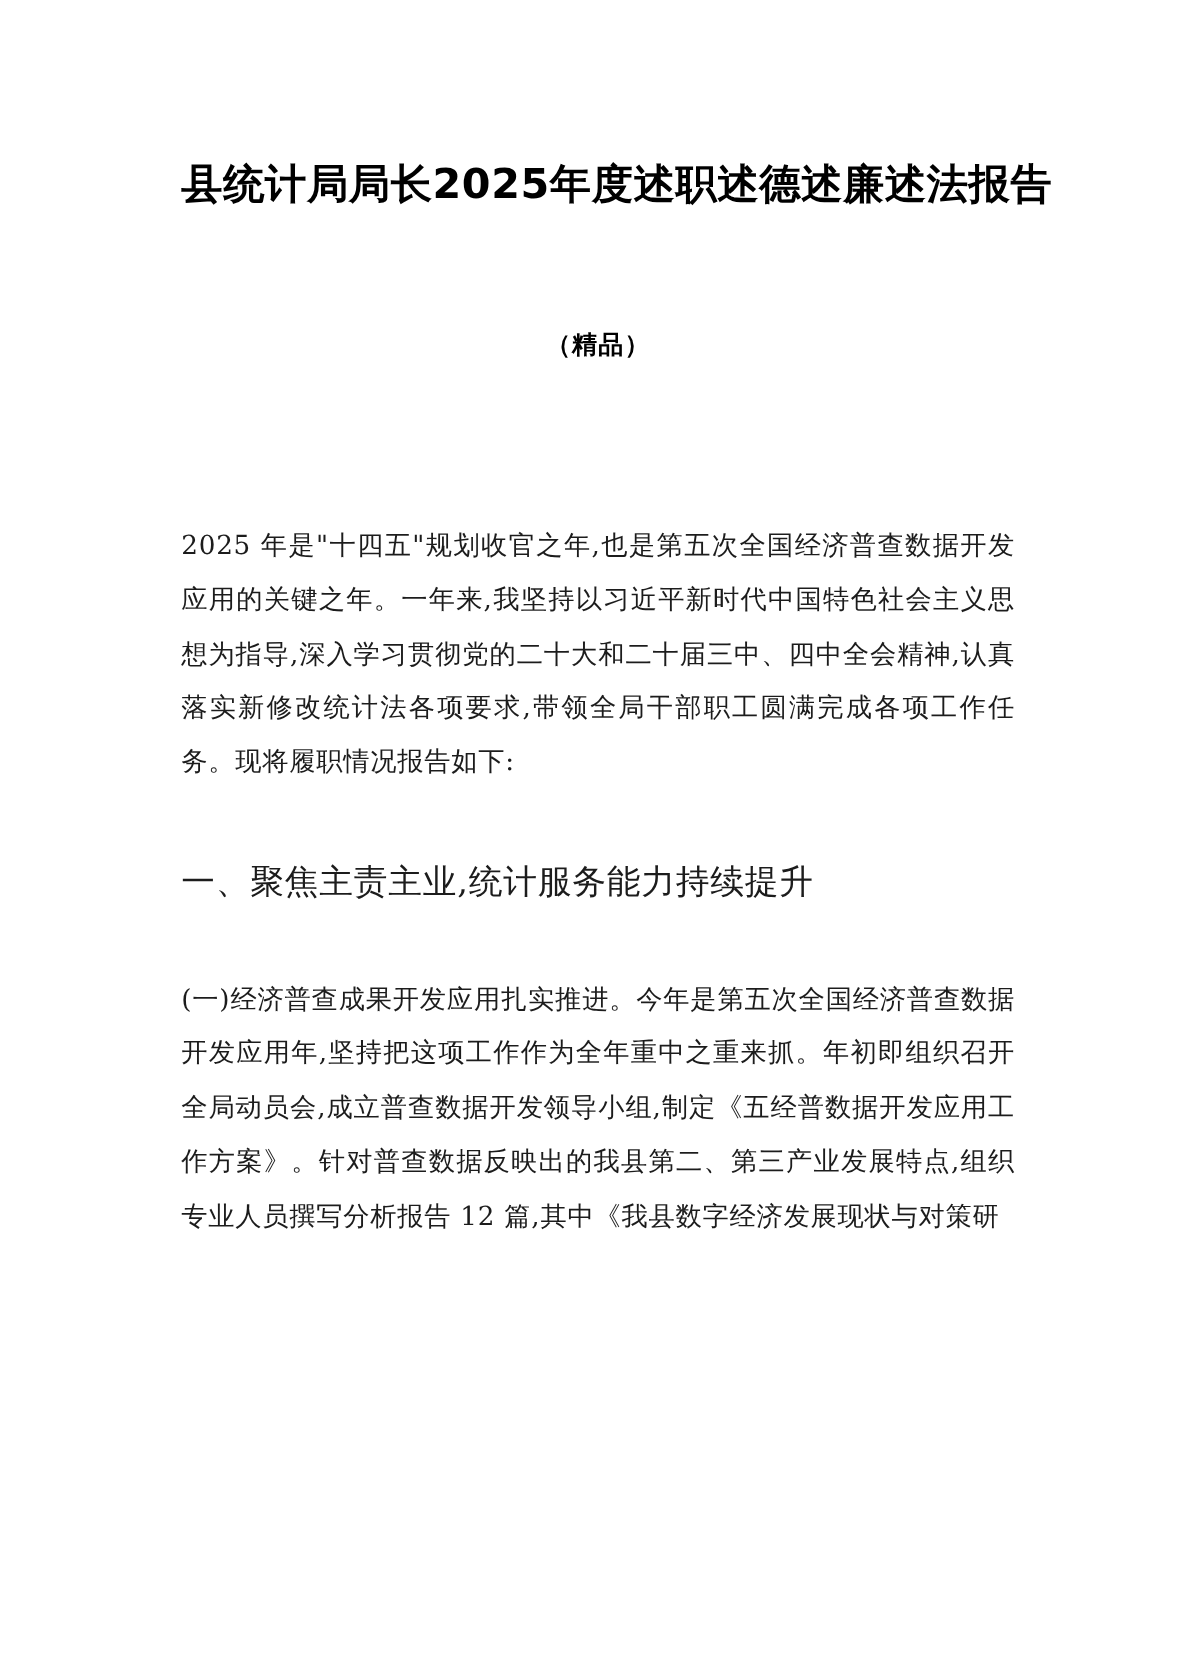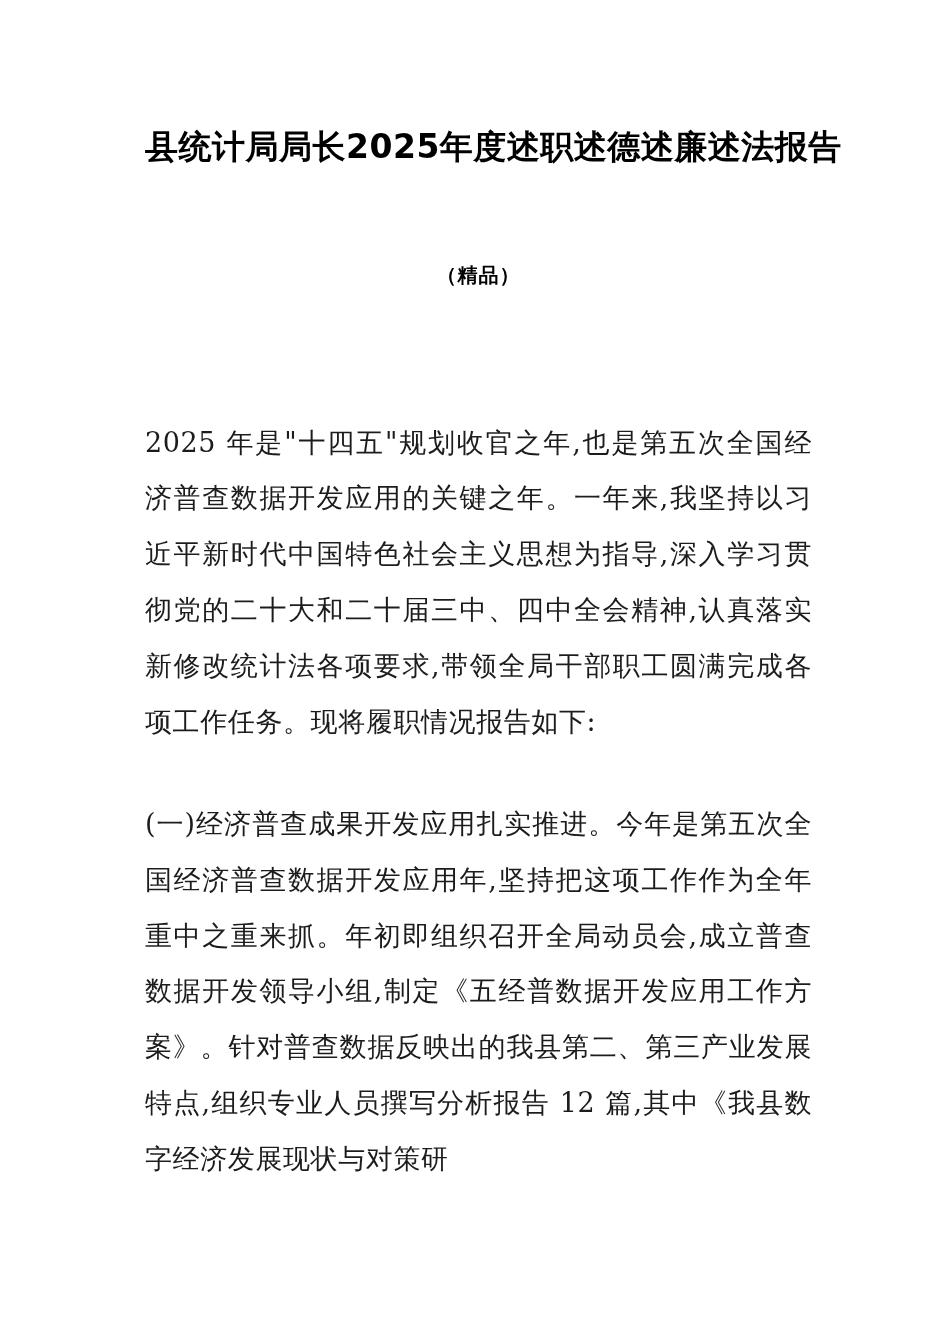--- a/index.html
+++ b/index.html
@@ -50,21 +50,21 @@
   }
 
   
   .body-block {
     margin-top: 128px;
   }
 
   p.para {
     margin: 0 0 46px 0;
     font-family: "DejaVu Serif", "Liberation Serif", serif;
-    font-size: 27px;
+    font-size: 21px;
     line-height: 2.07;
     color: #1c1c1c;
     text-align: justify;
     text-justify: inter-ideograph;
     letter-spacing: 0.6px;
     font-weight: 400;
   }
   p.para:last-child {
     margin-bottom: 0;
   }
@@ -87,17 +87,18 @@
 <div class="page">
 
   <div class="title-block">
     <h1 class="doc-title">县统计局局长2025年度述职述德述廉述法报告</h1>
     <div class="doc-subtitle">（精品）</div>
   </div>
 
   <div class="body-block">
     <p class="para">2025 年是"十四五"规划收官之年,也是第五次全国经济普查数据开发应用的关键之年。一年来,我坚持以习近平新时代中国特色社会主义思想为指导,深入学习贯彻党的二十大和二十届三中、四中全会精神,认真落实新修改统计法各项要求,带领全局干部职工圆满完成各项工作任务。现将履职情况报告如下:</p>
 
+    <p class="heading">一、聚焦主责主业,统计服务能力持续提升</p>
 
     <p class="para">(一)经济普查成果开发应用扎实推进。今年是第五次全国经济普查数据开发应用年,坚持把这项工作作为全年重中之重来抓。年初即组织召开全局动员会,成立普查数据开发领导小组,制定《五经普数据开发应用工作方案》。针对普查数据反映出的我县第二、第三产业发展特点,组织专业人员撰写分析报告 12 篇,其中《我县数字经济发展现状与对策研</p>
   </div>
 
 </div>
 
 </body></html>

